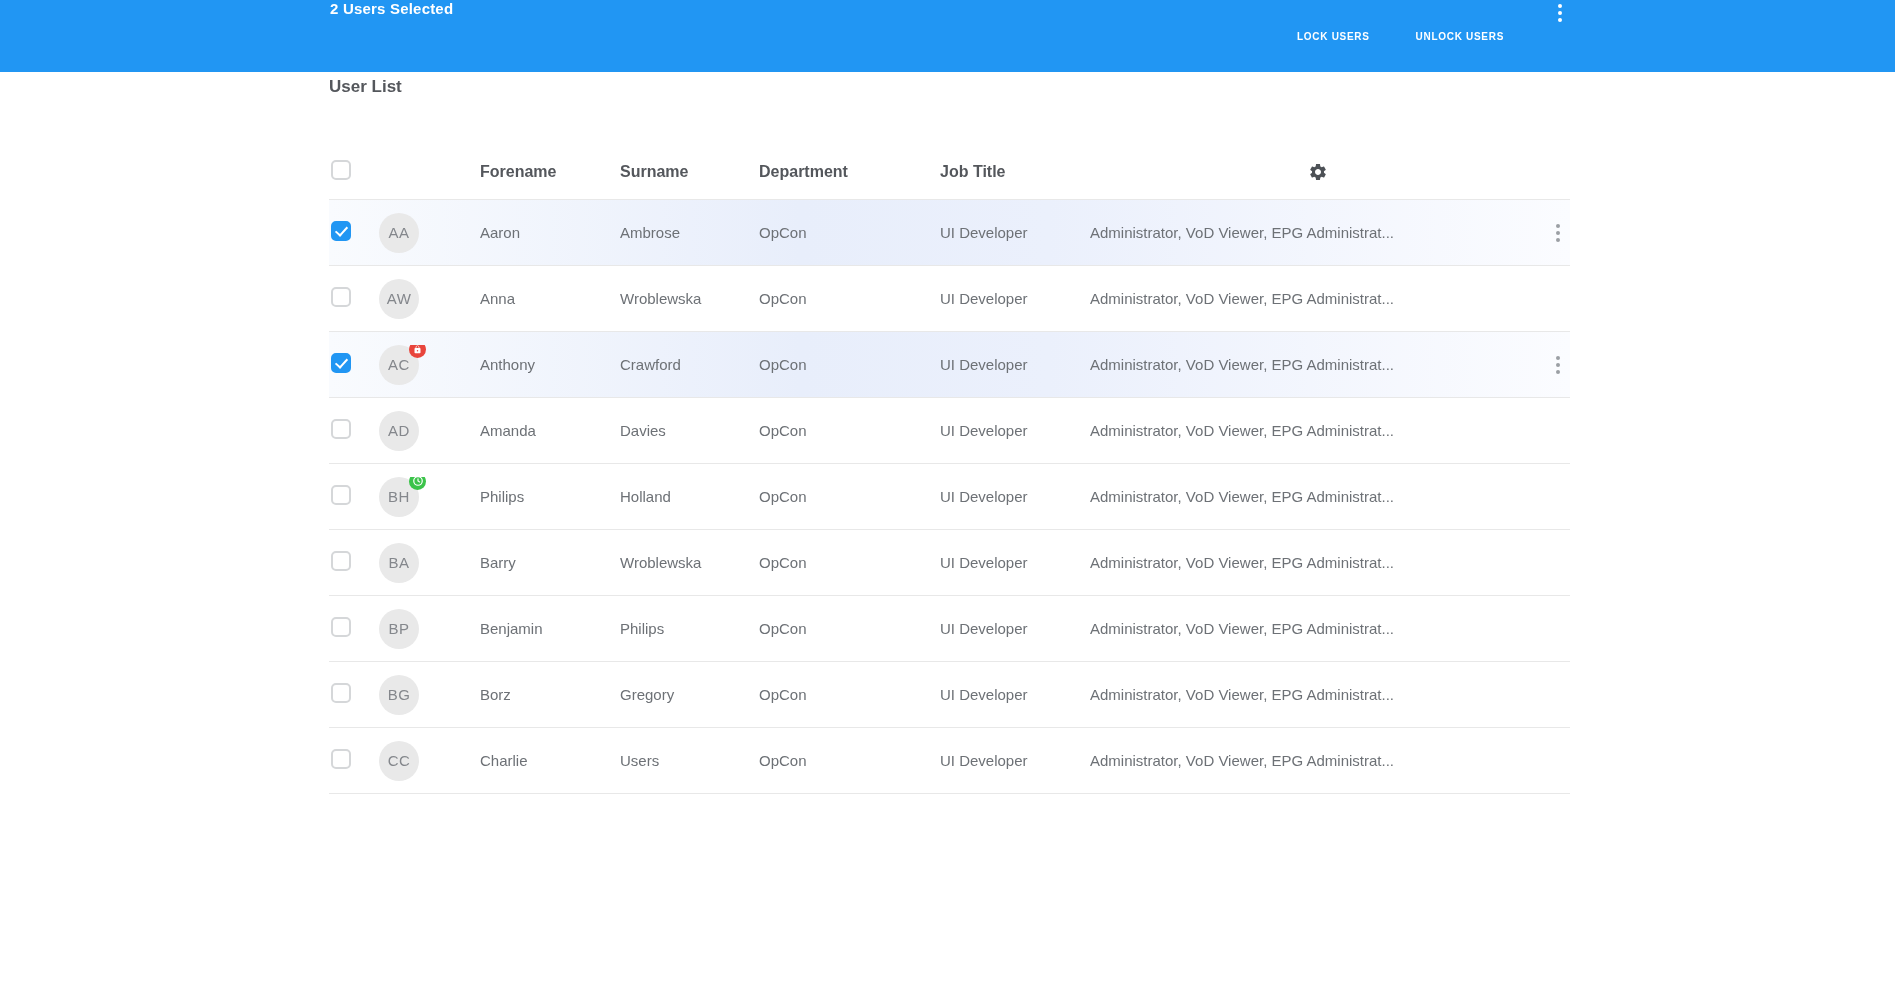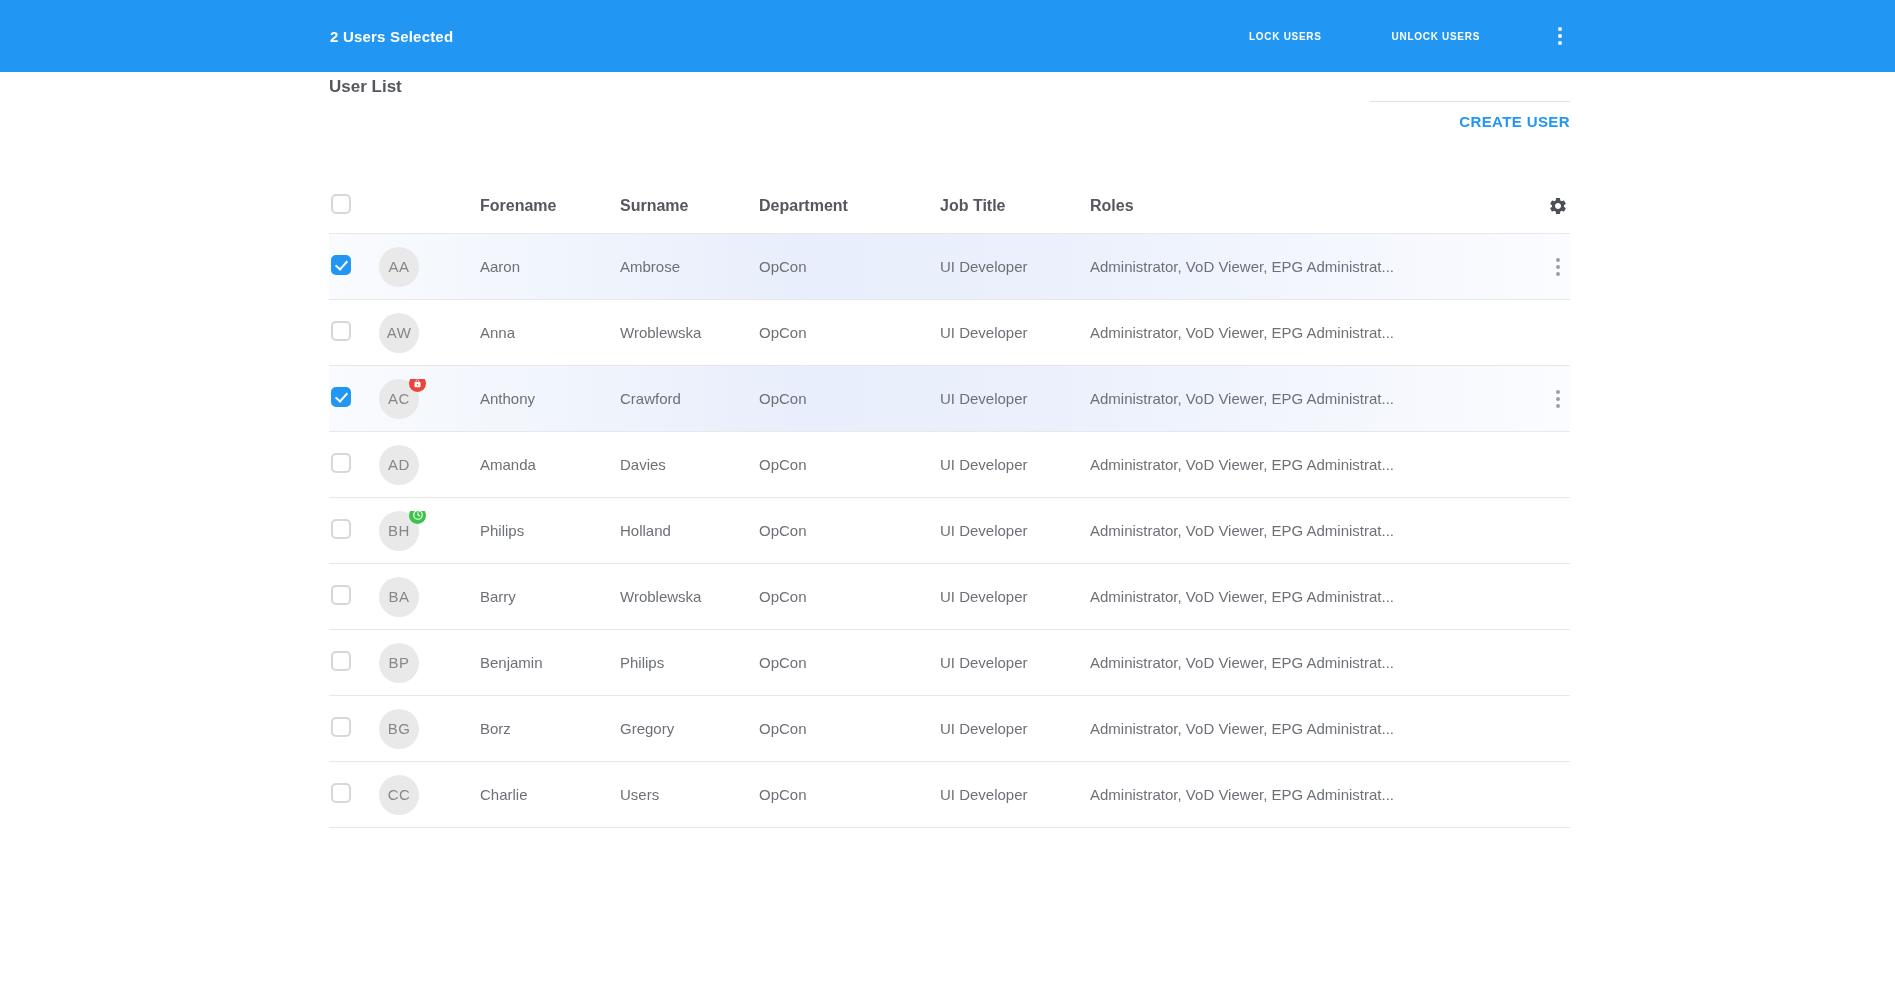--- a/index.html
+++ b/index.html
@@ -8,23 +8,21 @@
     background: #ffffff;
     font-family: "Liberation Sans", "DejaVu Sans", sans-serif;
   }
   body { width: 1895px; height: 982px; position: relative; overflow: hidden; }
 
   
   .appbar {
     height: 72px;
     background: #2196f3;
     display: flex;
-    align-items: center;
     padding: 0 325px 0 330px;
-    gap: 24px;
   }
   .appbar .selection-count {
     color: #ffffff;
     font-size: 15px;
     font-weight: 700;
     letter-spacing: 0.2px;
   }
   .appbar .spacer { flex: 1; }
   .appbar-btn {
     background: none;
@@ -54,21 +52,21 @@
     display: block;
   }
   .appbar .kebab { margin-left: 44px; }
 
   
   .main { margin: 0 325px 0 329px; }
 
   .list-header {
     display: flex;
     justify-content: space-between;
-    align-items: flex-start;
+    align-items: flex-end;
     padding-top: 4px;
   }
   .page-title {
     margin: 0;
     font-size: 17px;
     font-weight: 700;
     color: #54575c;
     line-height: 22px;
   }
   .header-right {
@@ -193,38 +191,33 @@
     <i></i>
       <i></i>
       <i></i>
   </button>
 </header>
 
 <main class="main">
 
   <div class="list-header">
     <h1 class="page-title">User List</h1>
-    <div class="header-right">
-      <input class="filter-input" type="text" value="" style="">
-      <a class="create-user">CREATE USER</a>
-    </div>
   </div>
 
   <div class="user-table">
 
     <div class="trow thead">
       <div class="cell">
         <span class="checkbox"></span>
       </div>
       <div class="cell"></div>
       <div class="cell hcell">Forename</div>
       <div class="cell hcell">Surname</div>
       <div class="cell hcell">Department</div>
       <div class="cell hcell">Job Title</div>
-      <div class="cell hcell">Roles</div>
       <div class="cell actions-cell">
         <button class="gear-btn" aria-label="settings">
           <svg width="20" height="20" viewBox="0 0 24 24" fill="#4d5156">
             <path d="M19.14 12.94c.04-.3.06-.61.06-.94s-.02-.64-.07-.94l2.03-1.58c.18-.14.23-.41.12-.61l-1.92-3.32c-.12-.22-.37-.29-.59-.22l-2.39.96c-.5-.38-1.03-.7-1.62-.94l-.36-2.54c-.04-.24-.24-.41-.48-.41h-3.84c-.24 0-.43.17-.47.41l-.36 2.54c-.59.24-1.13.57-1.62.94l-2.39-.96c-.22-.08-.47 0-.59.22L2.74 8.87c-.12.21-.08.47.12.61l2.03 1.58c-.05.3-.09.63-.09.94s.02.64.07.94l-2.03 1.58c-.18.14-.23.41-.12.61l1.92 3.32c.12.22.37.29.59.22l2.39-.96c.5.38 1.03.7 1.62.94l.36 2.54c.05.24.24.41.48.41h3.84c.24 0 .44-.17.47-.41l.36-2.54c.59-.24 1.13-.56 1.62-.94l2.39.96c.22.08.47 0 .59-.22l1.92-3.32c.12-.22.07-.47-.12-.61l-2.01-1.58zM12 15.6c-1.98 0-3.6-1.62-3.6-3.6s1.62-3.6 3.6-3.6 3.6 1.62 3.6 3.6-1.62 3.6-3.6 3.6z"></path>
           </svg>
         </button>
       </div>
     </div>
 
     <div id="table-body">

